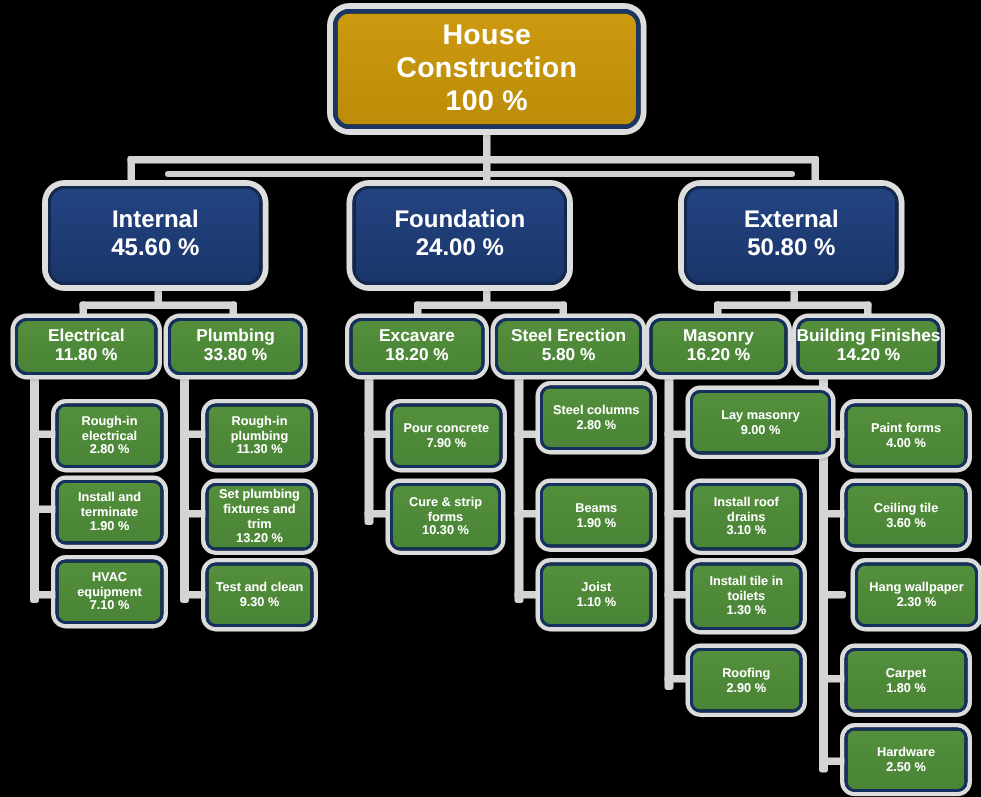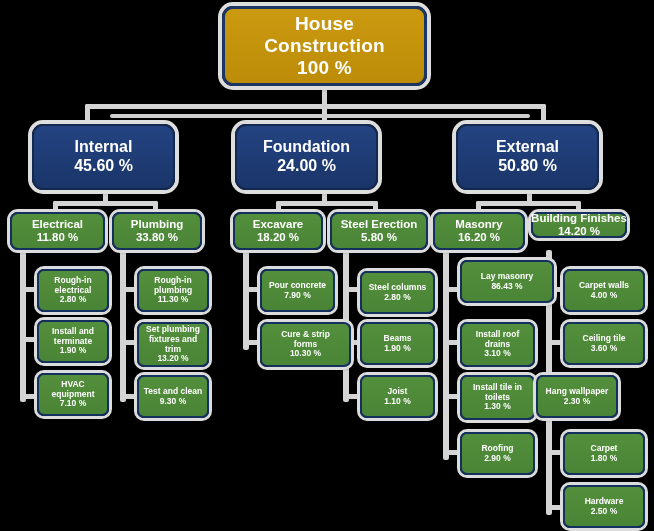--- a/index.html
+++ b/index.html
@@ -180,21 +180,21 @@
   <div class="node n-l3" style="left:330px;top:212px;width:98px;height:38px;">
     <span class="ln">Steel Erection</span>
     <span class="ln">5.80 %</span>
   </div>
 
   <div class="node n-l3" style="left:433px;top:212px;width:92px;height:38px;">
     <span class="ln">Masonry</span>
     <span class="ln">16.20 %</span>
   </div>
 
-  <div class="node n-l3" style="left:531px;top:212px;width:96px;height:26px;">
+  <div class="node n-l3" style="left:531px;top:212px;width:96px;height:38px;">
     <span class="ln">Building Finishes</span>
     <span class="ln">14.20 %</span>
   </div>
 
   <div class="node n-l4" style="left:37px;top:269px;width:72px;height:43px;">
     <span class="ln">Rough-in</span>
     <span class="ln">electrical</span>
     <span class="ln">2.80 %</span>
   </div>
   <div class="node n-l4" style="left:37px;top:320px;width:72px;height:43px;">
@@ -220,67 +220,67 @@
   </div>
   <div class="node n-l4" style="left:137px;top:375px;width:72px;height:43px;">
     <span class="ln">Test and clean</span>
     <span class="ln">9.30 %</span>
   </div>
 
   <div class="node n-l4" style="left:260px;top:269px;width:75px;height:43px;">
     <span class="ln">Pour concrete</span>
     <span class="ln">7.90 %</span>
   </div>
-  <div class="node n-l4" style="left:260px;top:322px;width:91px;height:45px;">
+  <div class="node n-l4" style="left:260px;top:322px;width:74px;height:45px;">
     <span class="ln">Cure &amp; strip</span>
     <span class="ln">forms</span>
     <span class="ln">10.30 %</span>
   </div>
 
-  <div class="node n-l4" style="left:360px;top:271px;width:75px;height:43px;text-align:center;">
+  <div class="node n-l4" style="left:360px;top:257px;width:75px;height:43px;text-align:center;">
     <span class="ln">Steel columns</span>
     <span class="ln">2.80 %</span>
   </div>
   <div class="node n-l4" style="left:360px;top:322px;width:75px;height:43px;">
     <span class="ln">Beams</span>
     <span class="ln">1.90 %</span>
   </div>
   <div class="node n-l4" style="left:360px;top:375px;width:75px;height:43px;">
     <span class="ln">Joist</span>
     <span class="ln">1.10 %</span>
   </div>
 
   <div class="node n-l4" style="left:460px;top:260px;width:94px;height:43px;">
     <span class="ln">Lay masonry</span>
-    <span class="ln">86.43 %</span>
+    <span class="ln">9.00 %</span>
   </div>
   <div class="node n-l4" style="left:460px;top:322px;width:75px;height:45px;">
     <span class="ln">Install roof</span>
     <span class="ln">drains</span>
     <span class="ln">3.10 %</span>
   </div>
   <div class="node n-l4" style="left:460px;top:375px;width:75px;height:45px;">
     <span class="ln">Install tile in</span>
     <span class="ln">toilets</span>
     <span class="ln">1.30 %</span>
   </div>
   <div class="node n-l4" style="left:460px;top:432px;width:75px;height:43px;">
     <span class="ln">Roofing</span>
     <span class="ln">2.90 %</span>
   </div>
 
   <div class="node n-l4" style="left:563px;top:269px;width:82px;height:43px;">
-    <span class="ln">Carpet walls</span>
+    <span class="ln">Paint forms</span>
     <span class="ln">4.00 %</span>
   </div>
   <div class="node n-l4" style="left:563px;top:322px;width:82px;height:43px;">
     <span class="ln">Ceiling tile</span>
     <span class="ln">3.60 %</span>
   </div>
-  <div class="node n-l4" style="left:536px;top:375px;width:82px;height:43px;">
+  <div class="node n-l4" style="left:570px;top:375px;width:82px;height:43px;">
     <span class="ln">Hang wallpaper</span>
     <span class="ln">2.30 %</span>
   </div>
   <div class="node n-l4" style="left:563px;top:432px;width:82px;height:43px;">
     <span class="ln">Carpet</span>
     <span class="ln">1.80 %</span>
   </div>
   <div class="node n-l4" style="left:563px;top:485px;width:82px;height:43px;">
     <span class="ln">Hardware</span>
     <span class="ln">2.50 %</span>

